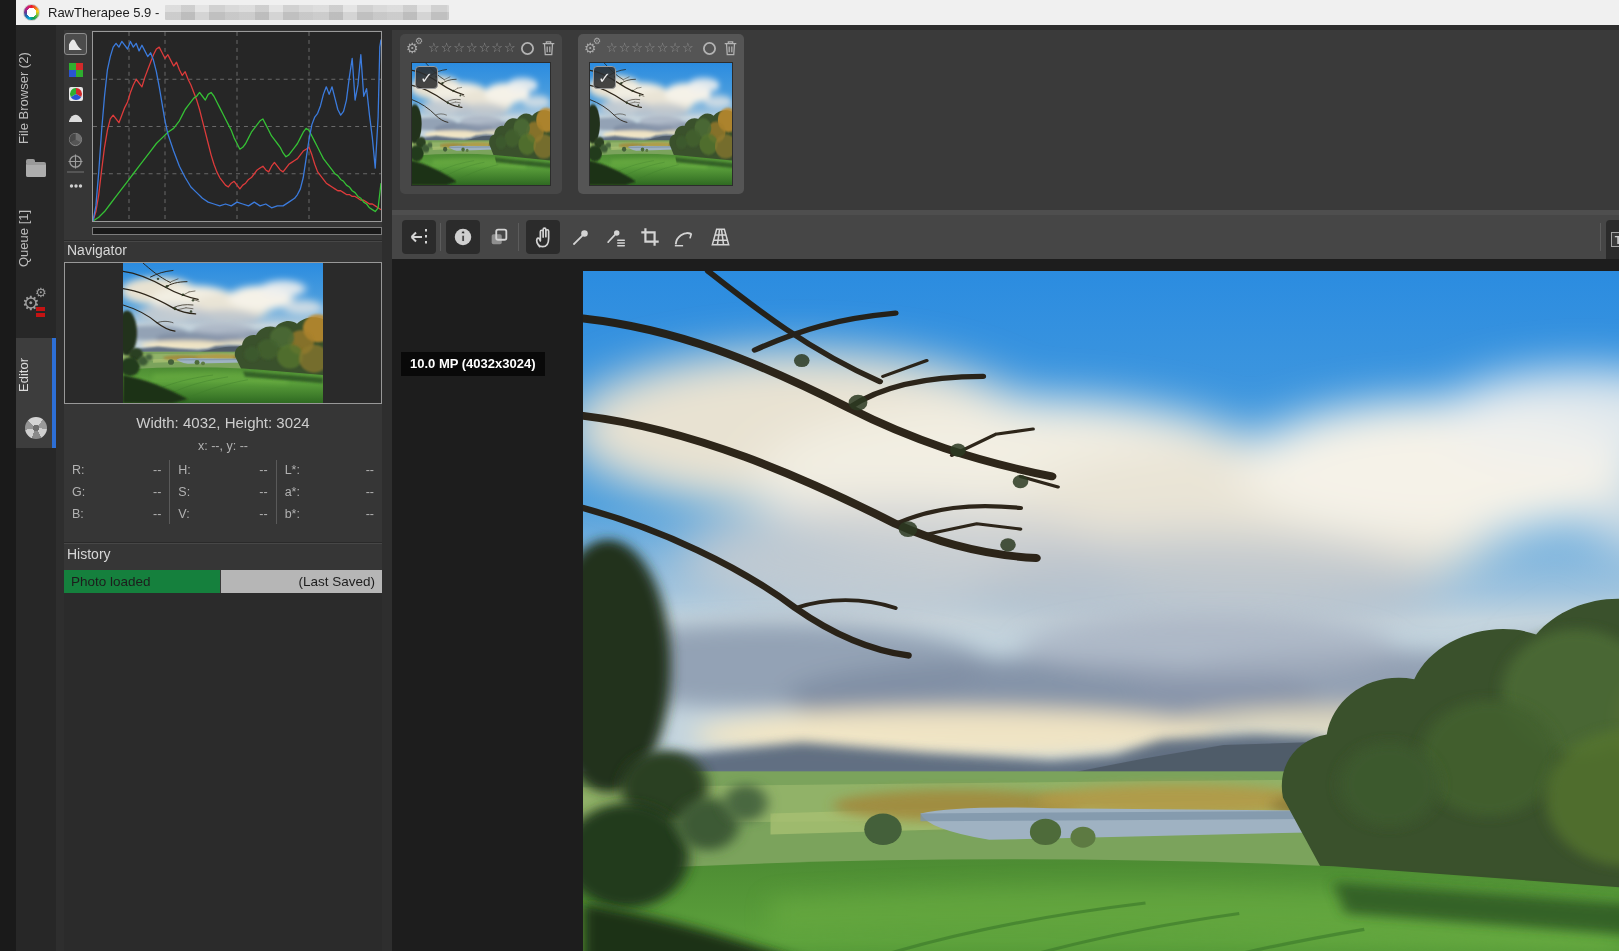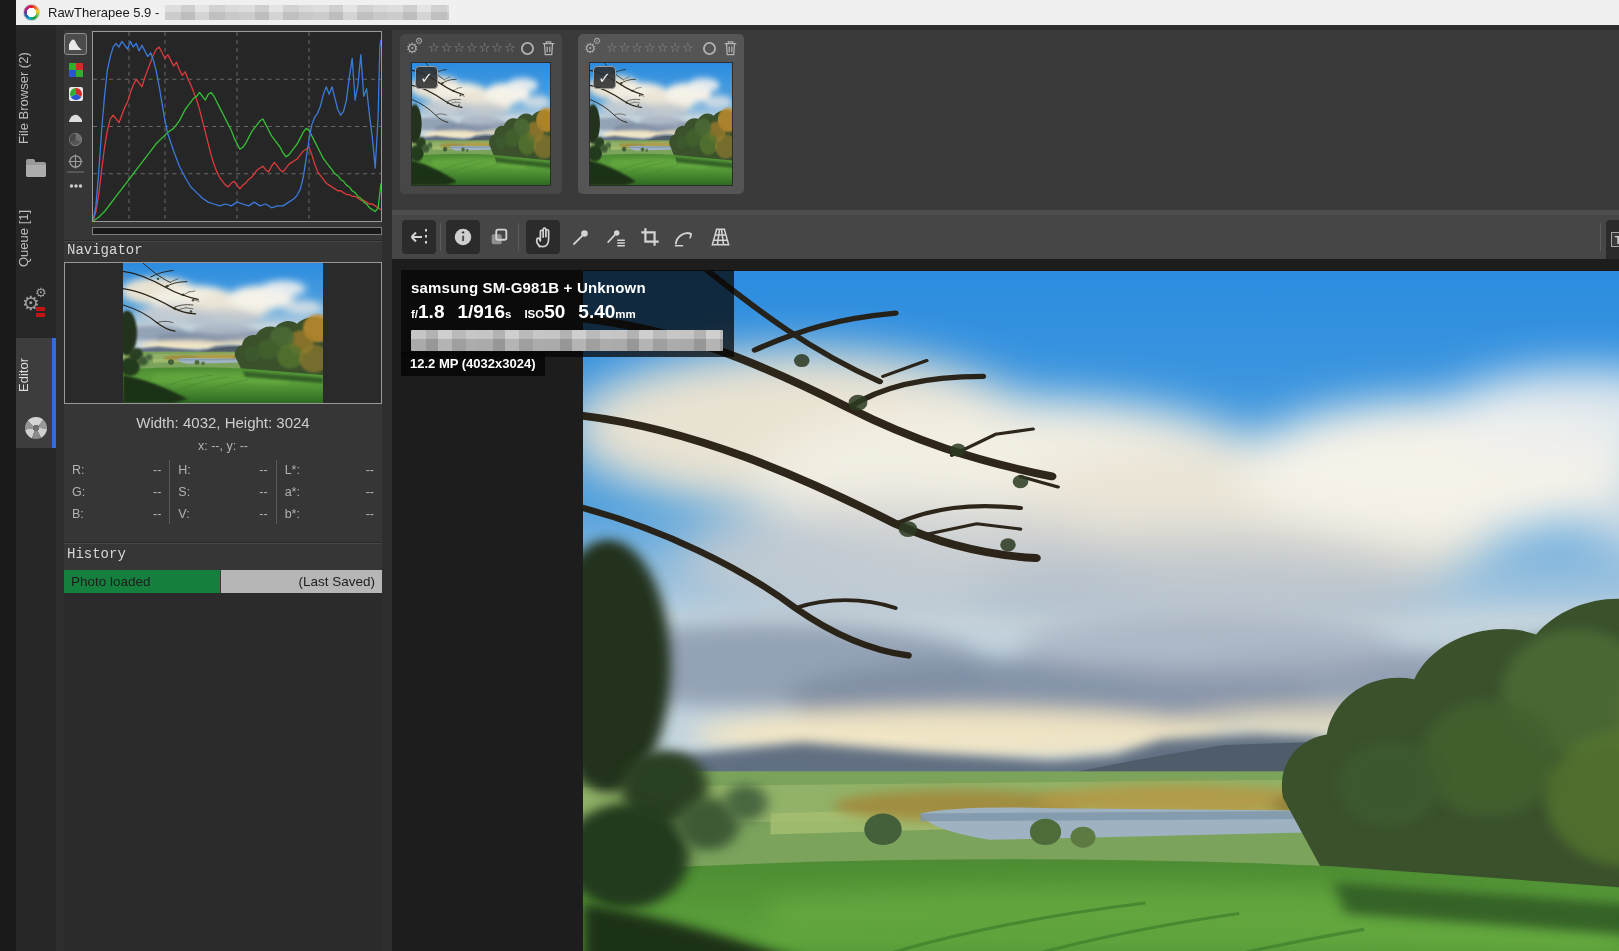--- a/index.html
+++ b/index.html
@@ -58,21 +58,21 @@
   .hist-btn.sel { background:#4c4c4c; border:1px solid #8d8d8d; }
   .hist-btn svg { display:block; }
   .hist-divider { position:absolute; left:3px; top:141px; width:17px; height:2px; background:#555; }
   .hist-frame { position:absolute; left:28px; top:1px; width:290px; height:191px;
     background:#262626; border:1px solid #9a9a9a; }
   #hist-plot { width:100%; height:100%; display:block; }
   #hist-plot .grid { stroke:#6a6a6a; stroke-width:1; stroke-dasharray:4 4; }
   .hist-indicator { position:absolute; left:28px; top:197px; width:290px; height:8px;
     background:#191919; border:1px solid #7c7c7c; }
   .panel-groove { position:absolute; left:0; width:318px; height:2px; background:#2a2a2a; border-bottom:1px solid #474747; }
-  .section-header { position:absolute; left:3px; font-size:14px; color:#d6d6d6;font-family:Liberation Mono, monospace; }
+  .section-header { position:absolute; left:3px; font-size:14px; color:#d6d6d6; }
   .nav-box { position:absolute; left:0; top:232px; width:318px; height:142px;
     background:#2a2a2a; border:1px solid #989898; display:flex; align-items:center; justify-content:center; }
   .nav-thumb { width:200px; height:140px; display:block; }
   .nav-size { position:absolute; top:384px; left:0; width:318px; text-align:center; font-size:15px; color:#cdcdcd; }
   .nav-pos  { position:absolute; top:409px; left:0; width:318px; text-align:center; font-size:12.5px; color:#b2b2b2; }
   .nav-grid { position:absolute; top:430px; left:0; width:318px; height:64px; display:flex; }
   .nav-col { flex:1; padding:0 8px; display:flex; flex-direction:column; justify-content:space-between; }
   .nav-col + .nav-col { border-left:1px solid #5a5a5a; }
   .nav-cell { display:flex; justify-content:space-between; font-size:12.5px; color:#b2b2b2; line-height:20px; }
   .hist-row { position:absolute; top:540px; left:0; width:318px; height:23px; display:flex; }
@@ -539,33 +539,16 @@
         <span class="t-glyph">T</span>
       </div>
       <div class="corner-sq"></div>
     </div>
 
     <div class="canvas">
       <svg class="main-photo" viewBox="0 0 400 300" preserveAspectRatio="none">
           <use href="#landscape"></use>
         </svg>
 
-      <div class="exif-box">
-        <div class="exif-camera">samsung SM-G981B + Unknown</div>
-        <div class="exif-line2">
-          <span class="exif-small">f/</span>
-            <span class="exif-big">1.8</span>
-          <span class="exif-gap"></span>
-          <span class="exif-big">1/916</span>
-            <span class="exif-small">s</span>
-          <span class="exif-gap"></span>
-          <span class="exif-small">ISO</span>
-            <span class="exif-big">50</span>
-          <span class="exif-gap"></span>
-          <span class="exif-big">5.40</span>
-            <span class="exif-small">mm</span>
-        </div>
-        <div class="redact redact-mid exif-redact"></div>
-      </div>
-      <div class="exif-mp">12.2 MP (4032x3024)</div>
+      <div class="exif-mp">10.0 MP (4032x3024)</div>
     </div>
   </div>
 </div>
 
 </body></html>

